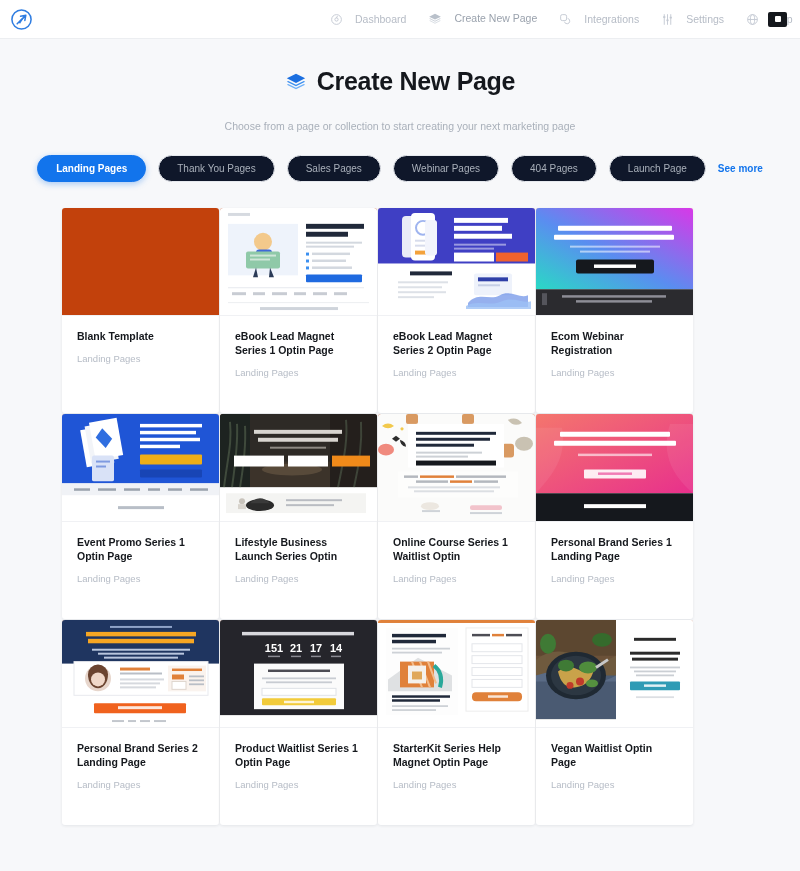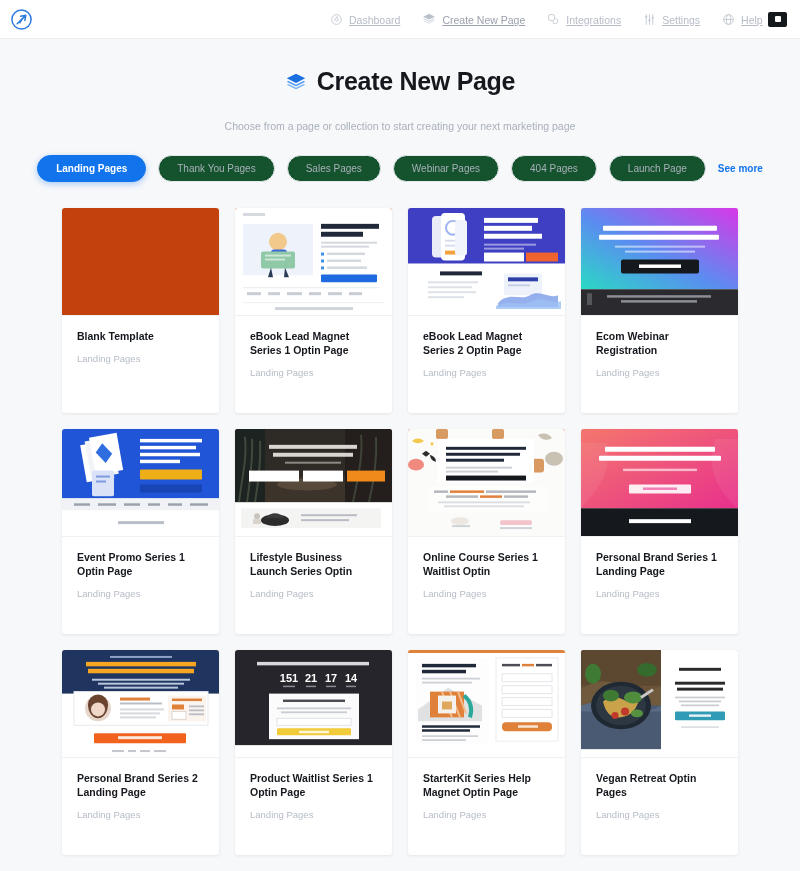--- a/index.html
+++ b/index.html
@@ -26,27 +26,26 @@
   }
   .nav {
     position: absolute;
     left: 330px;
     display: flex;
     align-items: center;
     gap: 22px;
   }
   .nav-item {
     display: flex;
-    align-items: flex-end;
-    gap: 6px;
+    align-items: flex-start;
+    gap: 12px;
     color: #b6bcc6;
     font-size: 10.5px;
     white-space: nowrap;
     cursor: pointer;
-    text-decoration: underline;
   }
   .nav-item .ic { display: flex; align-items: center; }
   .nav-item.active { color: #9aa2ad; }
   .account-btn {
     position: absolute;
     right: 13px;
     width: 19px; height: 15px;
     background: #15181d;
     border-radius: 2px;
     display: flex; align-items: center; justify-content: center;
@@ -82,21 +81,21 @@
     display: flex;
     align-items: center;
     justify-content: center;
     gap: 12px;
   }
   .pill {
     height: 27px;
     padding: 0 18px;
     border-radius: 14px;
     border: 1px solid #e6e9ee;
-    background: #14532d;
+    background: #0f172a;
     color: #a9b0ba;
     font-size: 10px;
     display: flex; align-items: center; justify-content: center;
     white-space: nowrap;
     cursor: pointer;
   }
   .pill.active {
     background: #1274ec;
     border-color: #1274ec;
     color: #ffffff;
@@ -110,21 +109,21 @@
     margin-left: 0;
     cursor: pointer;
   }
 
   
   .grid {
     margin: 26px auto 0;
     width: 676px;
     display: grid;
     grid-template-columns: repeat(4, 157px);
-    gap: 16px;
+    gap: 1px;
   }
   .card {
     background: #ffffff;
     border-radius: 3px;
     box-shadow: 0 1px 3px rgba(30,40,60,0.09);
     height: 205px;
     overflow: hidden;
     display: flex;
     flex-direction: column;
     cursor: pointer;
@@ -699,18 +698,18 @@
           <rect x="94" y="47" width="50" height="1.8"></rect>
           <rect x="98" y="51" width="42" height="1.8"></rect>
           <rect x="100" y="55" width="38" height="1.8"></rect>
         </g>
         <rect x="94" y="62" width="50" height="9" rx="1" fill="#2f9bb5"></rect>
         <rect x="108" y="65" width="22" height="2.5" fill="#ffffff" opacity="0.85"></rect>
         <rect x="100" y="77" width="38" height="1.8" fill="#dcdfe3"></rect>
       </svg>
     </div>
     <div class="card-body">
-      <div class="card-title">Vegan Retreat Optin Pages</div>
+      <div class="card-title">Vegan Waitlist Optin Page</div>
       <div class="card-cat">Landing Pages</div>
     </div>
   </div>
 
 </div>
 
 </body></html>

